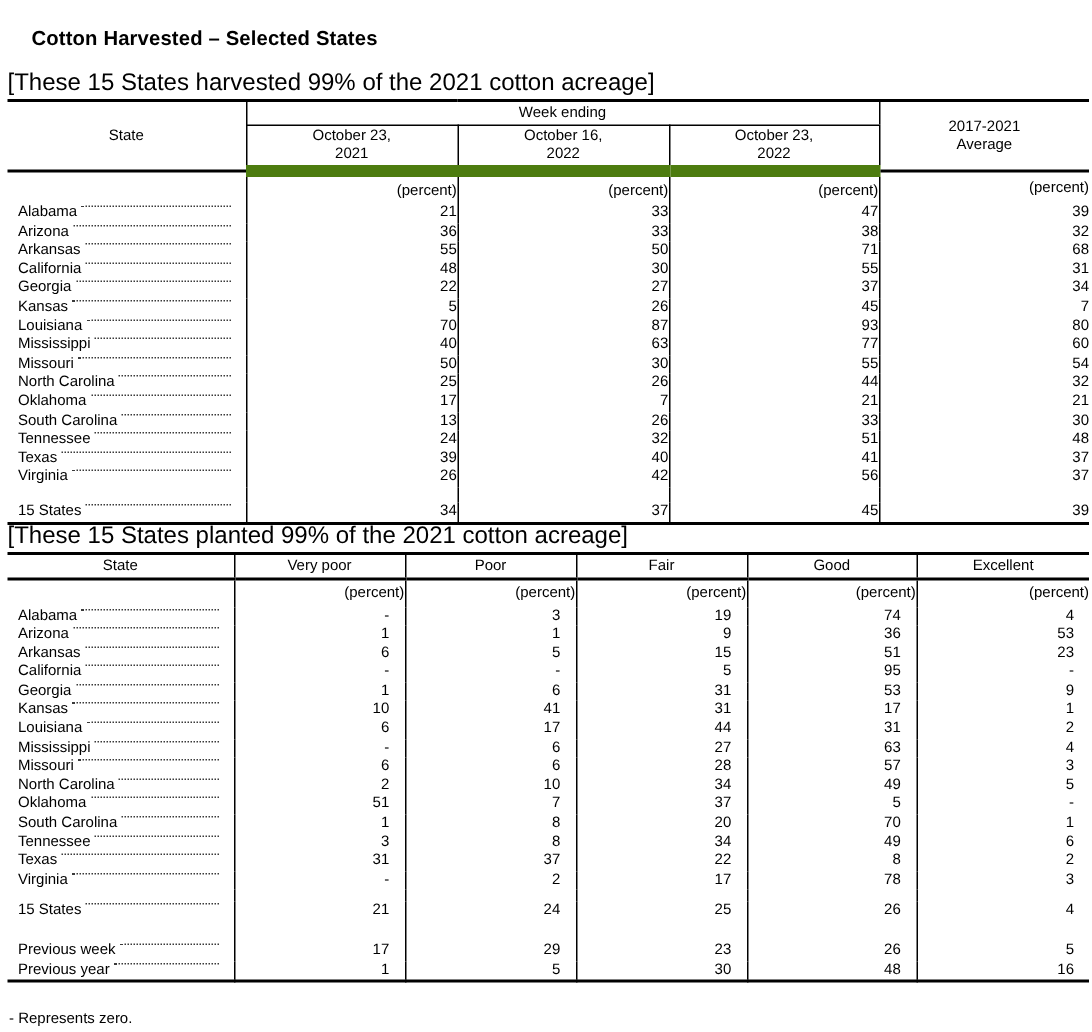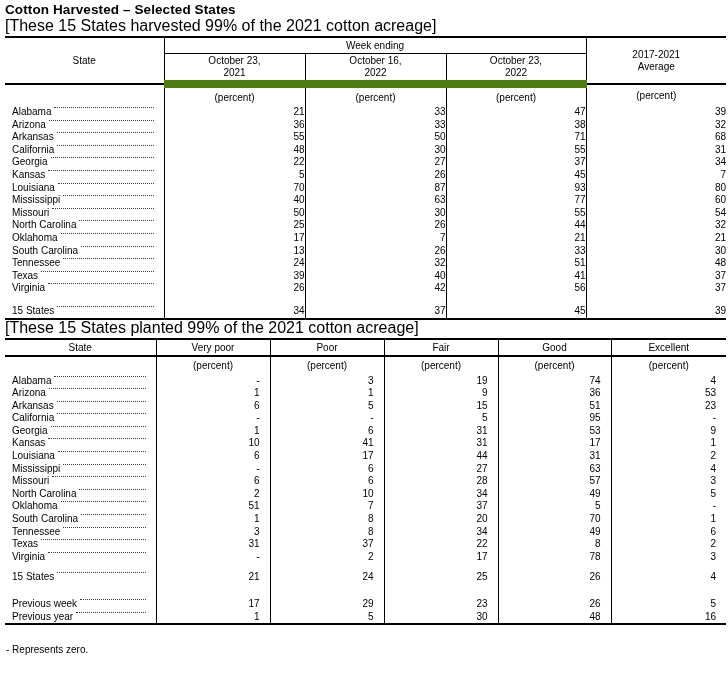--- a/index.html
+++ b/index.html
@@ -4,21 +4,21 @@
 <style>
   html,body { margin:0; padding:0; background:#fff; }
   body {
     width:728px; height:688px; overflow:hidden;
     font-family:"Liberation Sans", sans-serif; color:#000;
     -webkit-font-smoothing:antialiased;
   }
   .page { padding:2px 2px 0 5px; }
 
   .sec-title {
-    font-size:13.5px; font-weight:bold; line-height:16px; margin:0;
+    font-size:13.5px; font-weight:bold; line-height:16px; margin:16px;
     letter-spacing:0.1px;
   }
   .sec-note { font-size:16px; line-height:12px; margin:2px 0 4px 0; }
   .sec2 .sec-title { margin-top:37px; }
 
   table.t {
     border-collapse:collapse; table-layout:fixed; width:721px;
     border-top:2px solid #000; border-bottom:2px solid #000;
   }
   .t th, .t td {
@@ -26,21 +26,21 @@
     overflow:hidden; white-space:nowrap;
   }
   .bl { border-left:1.5px solid #000; }
 
   
   .rowWeek th { height:15px; text-align:center; }
   .wk { border-bottom:1.5px solid #000; }
   .rowDates th { height:26px; text-align:center; border-bottom:8px solid #4d7c0f; }
   .span2 { border-bottom:2px solid #000; }
   .rowHdr2 th { height:15px; text-align:center; border-bottom:2px solid #000; }
-  .rowUnit td { height:18px; text-align:center; }
+  .rowUnit td { height:18px; text-align:right; }
   .hline { display:block; line-height:12px; }
 
   
   .dr td { height:12.6px; line-height:12.6px; }
   .num { text-align:right; padding-right:13px; }
   .t2 .num { padding-right:10px; }
   .strow { display:flex; padding:0 8px 0 7px; }
   .nm { flex:0 0 auto; }
   .leader { flex:1 1 auto; border-bottom:1.5px dotted #3a3a3a; margin:0 2px 2px 3px; height:1px; }
   .spacer1 td { height:10px; }

